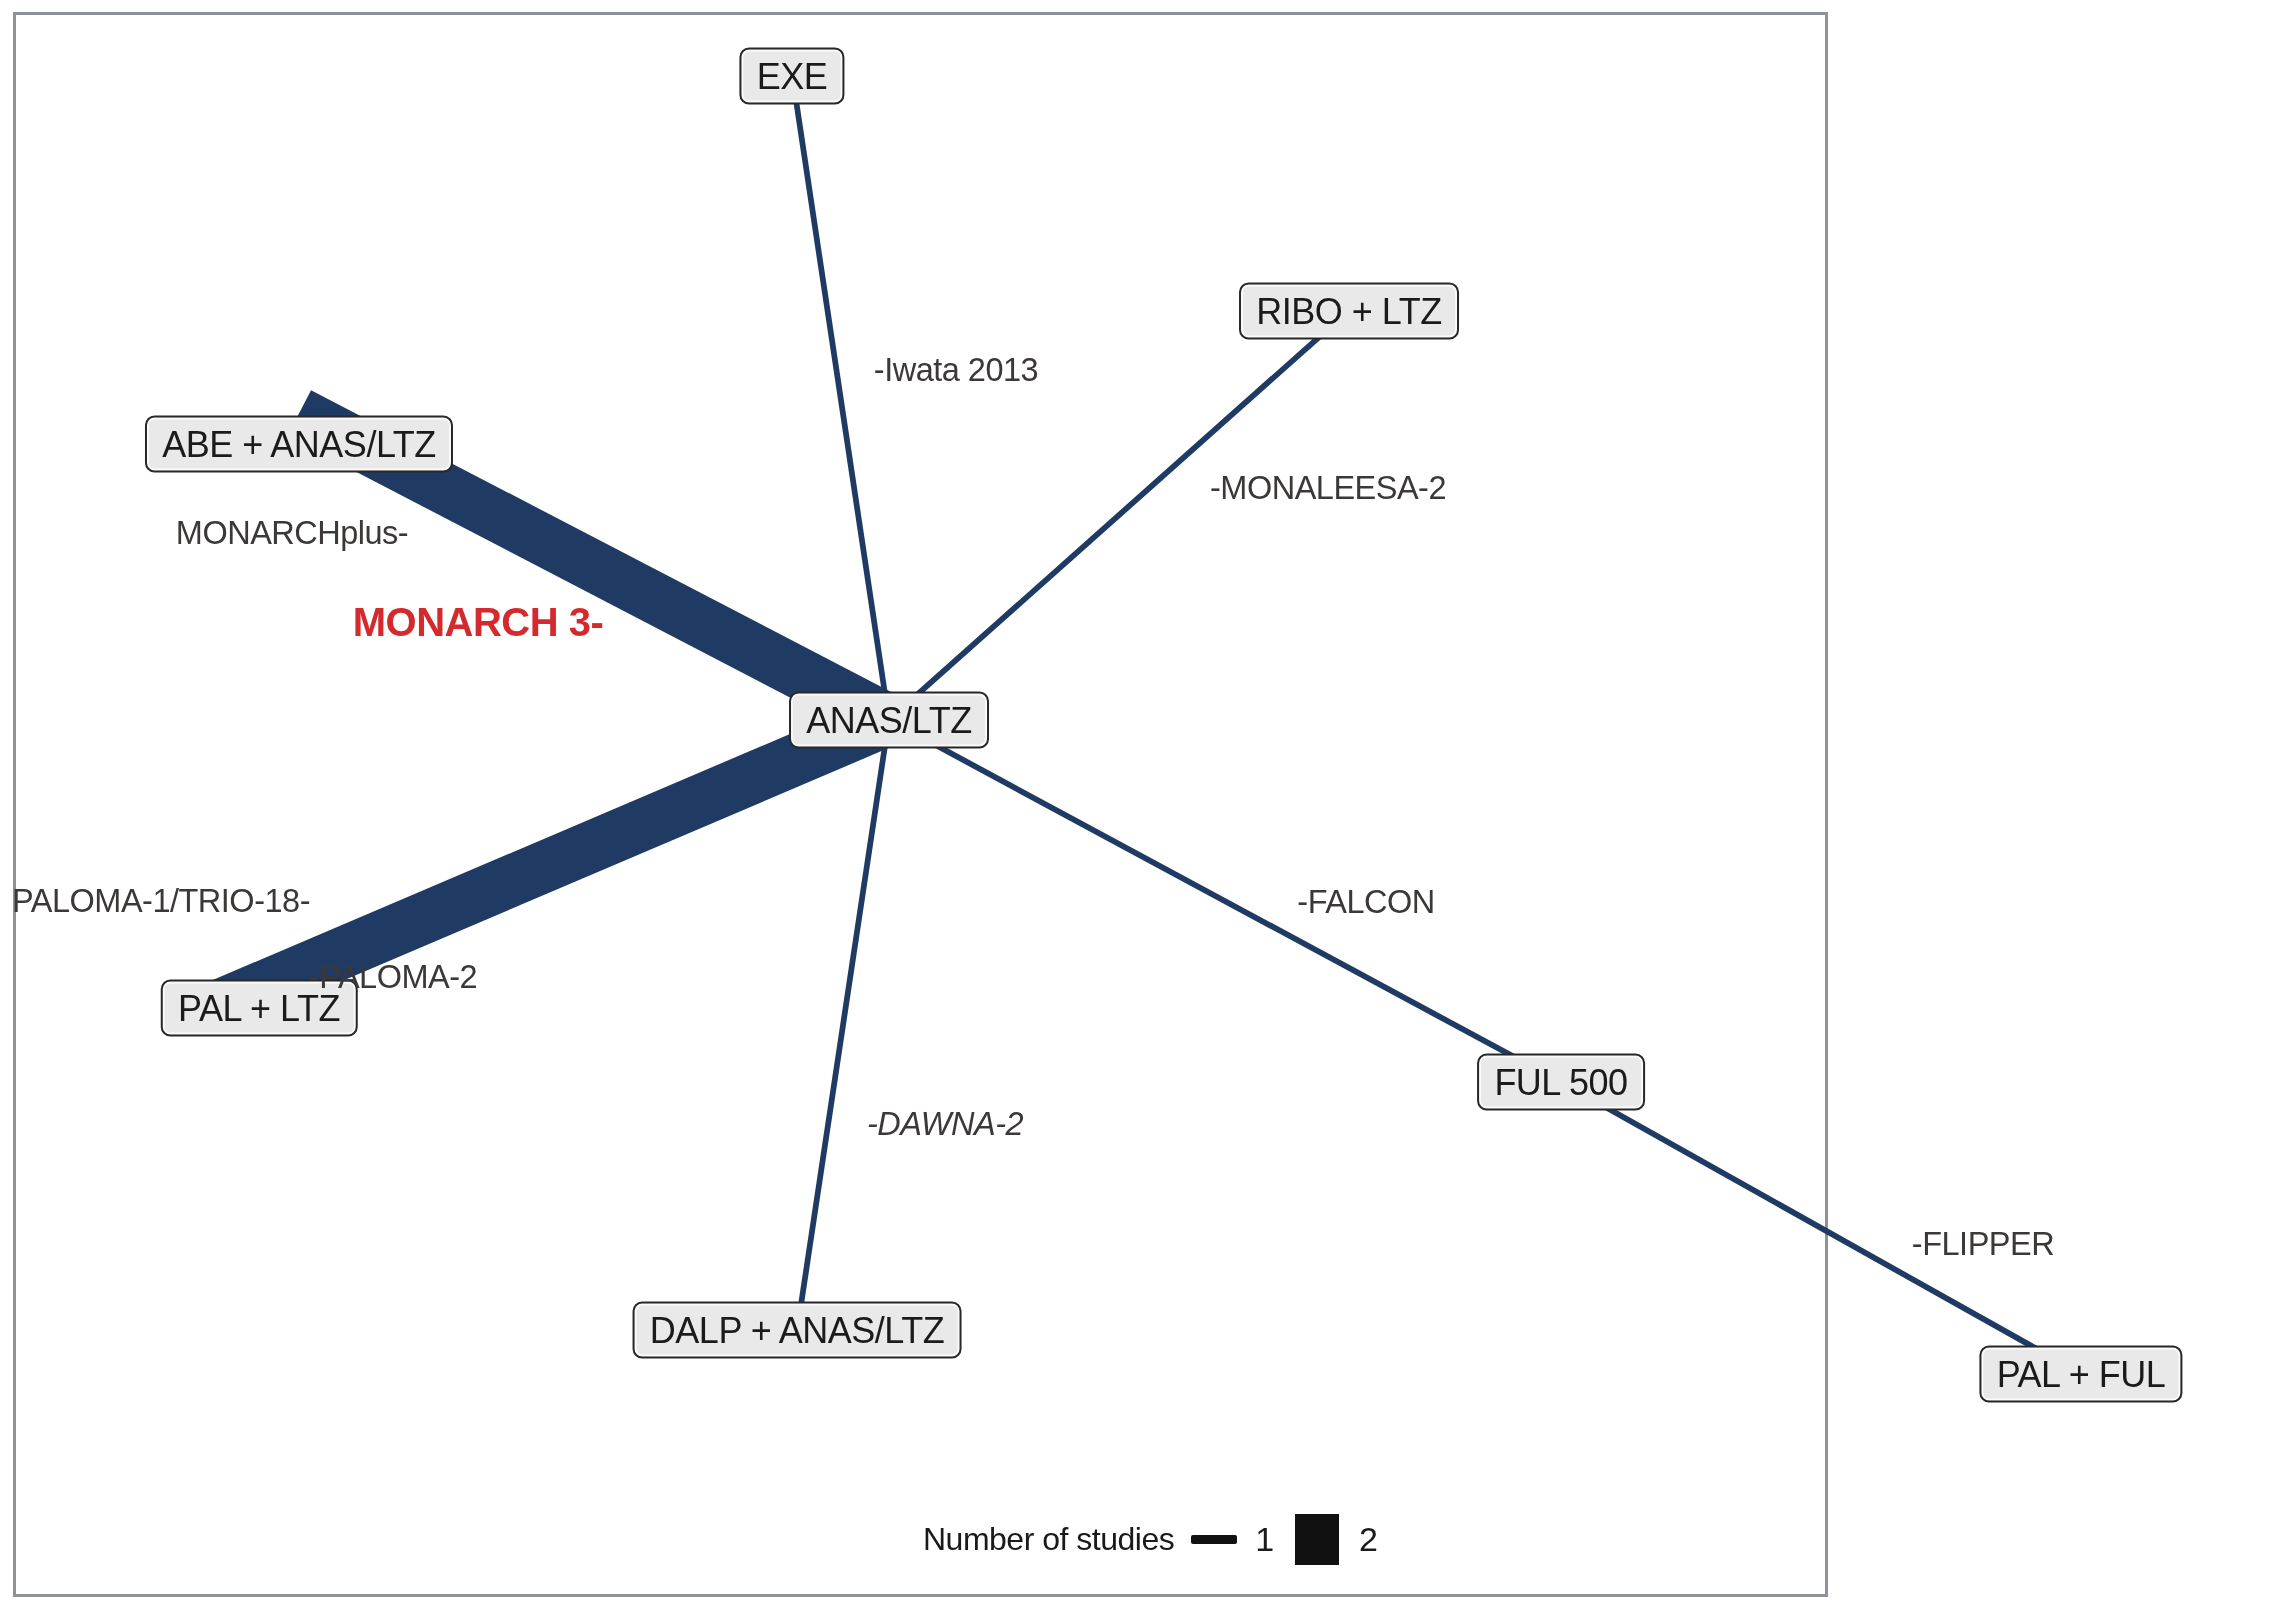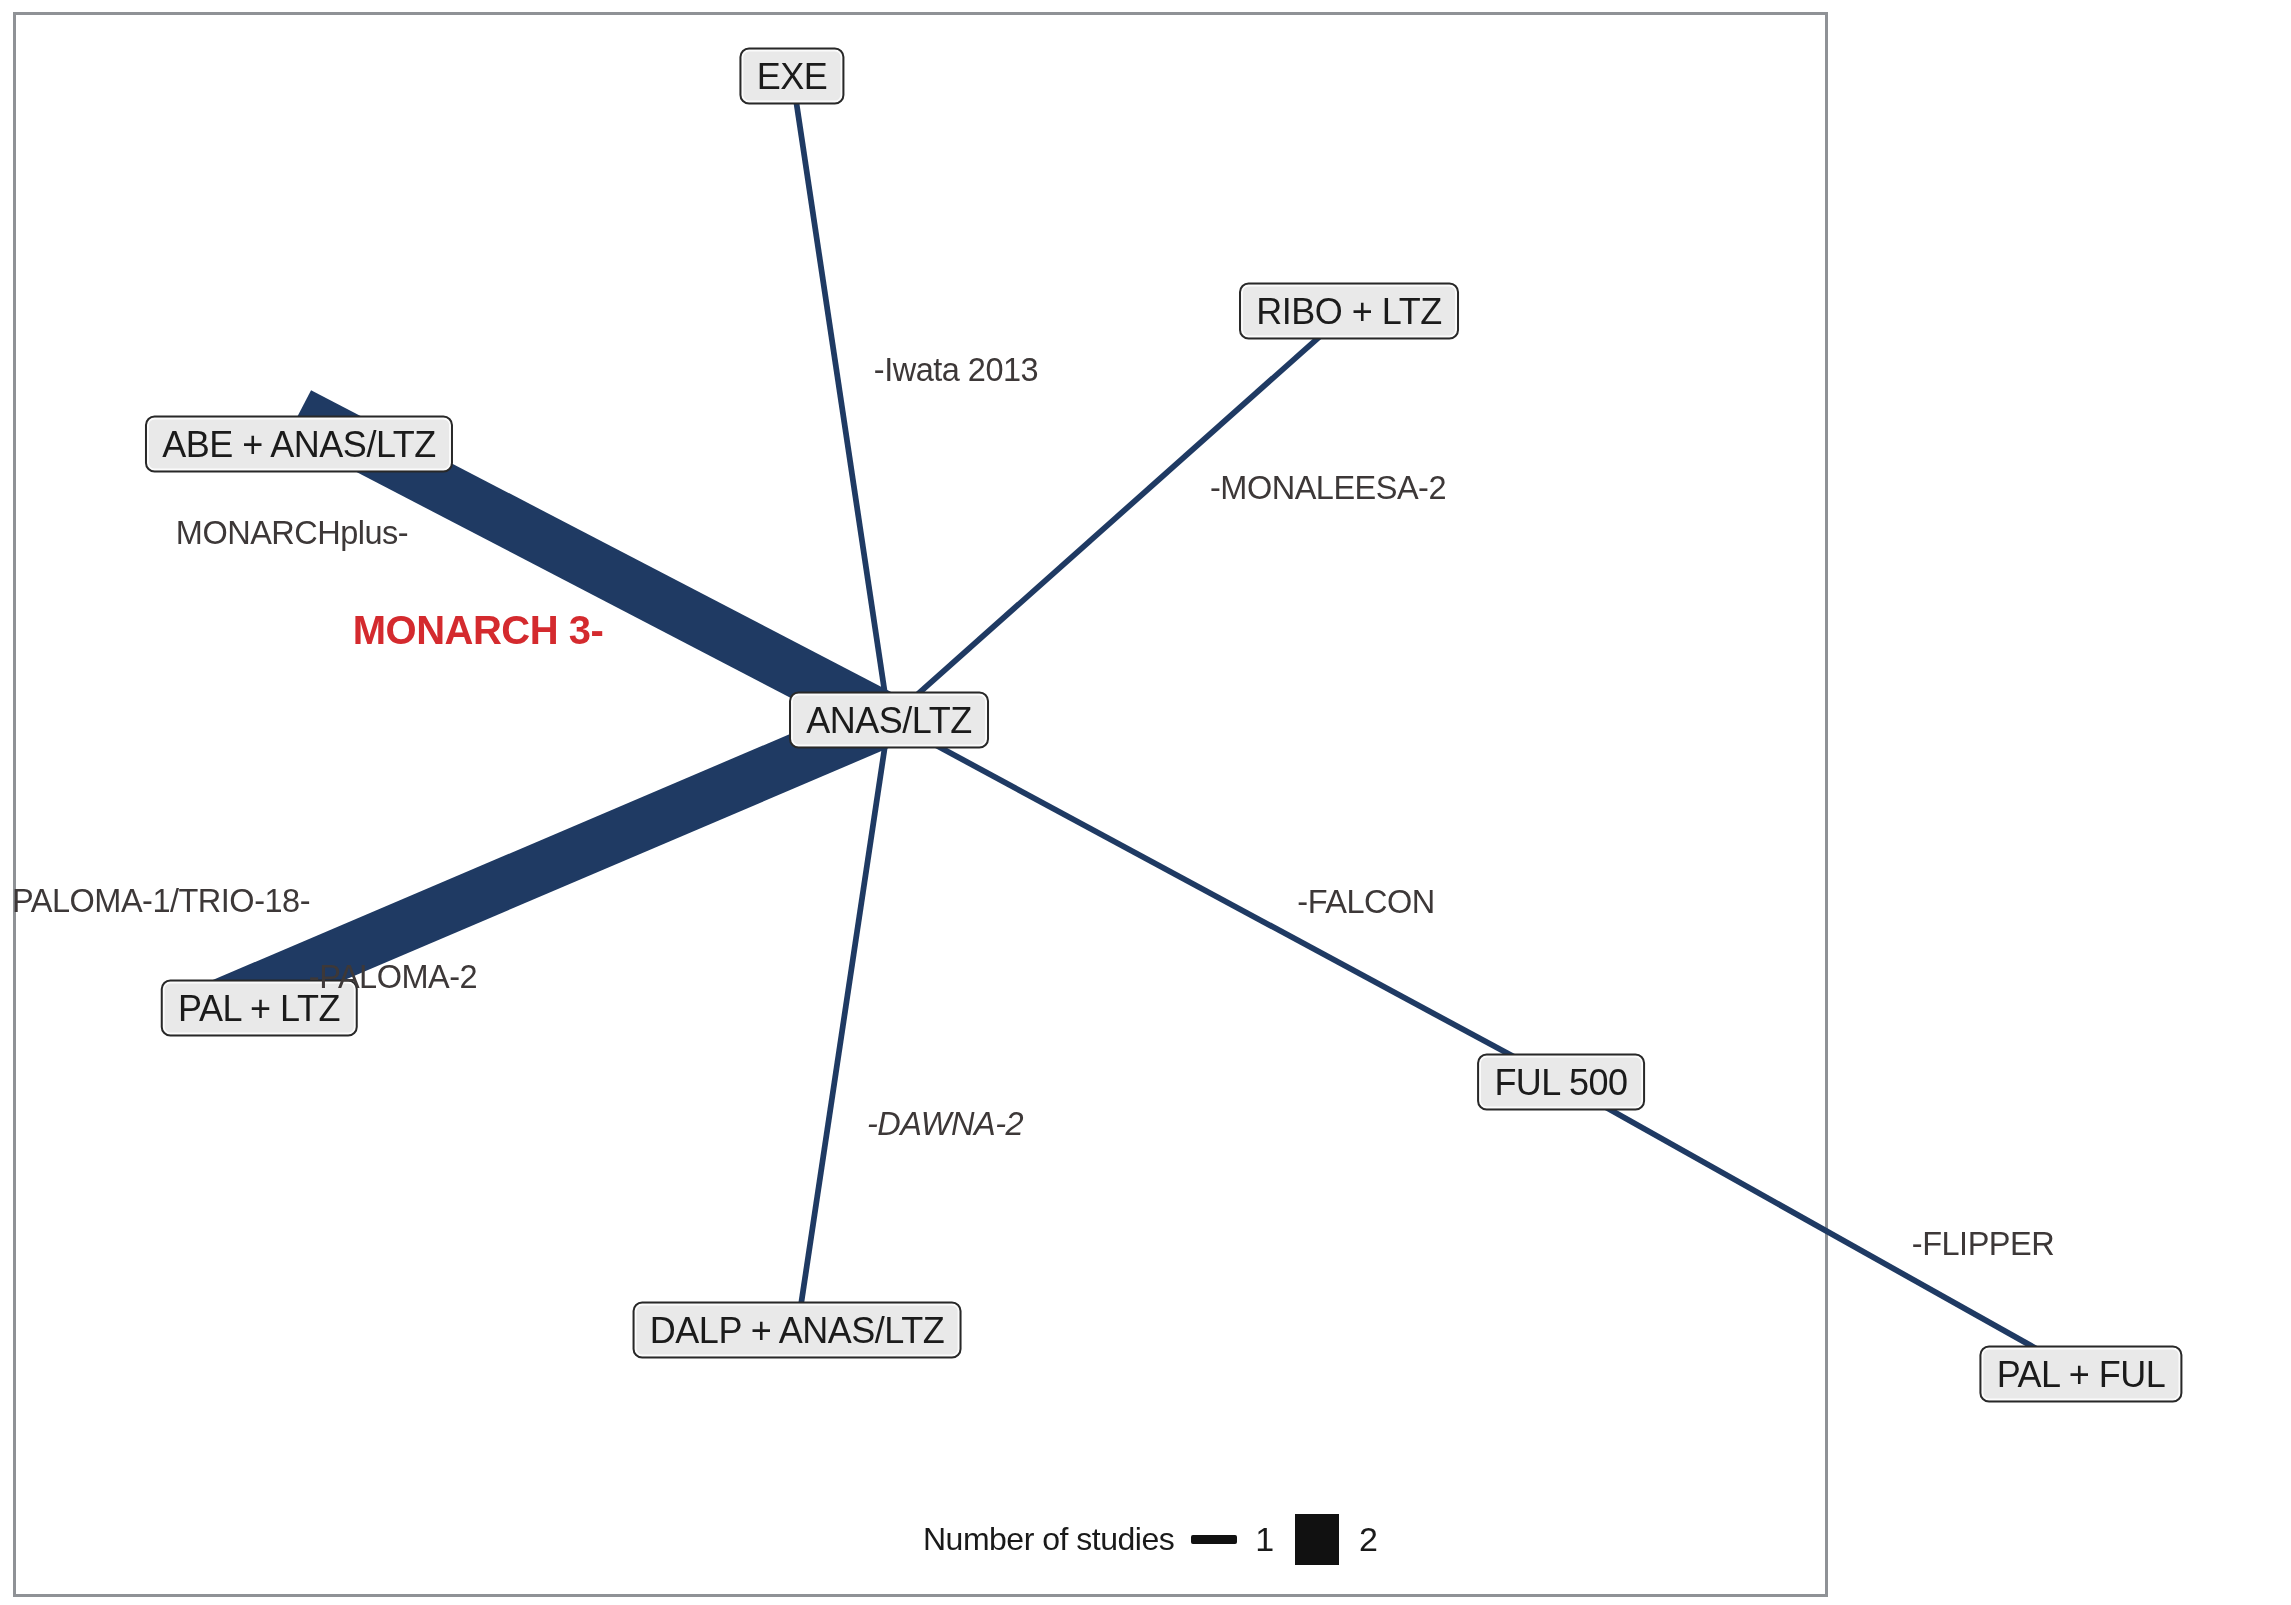--- a/index.html
+++ b/index.html
@@ -36,21 +36,21 @@
     white-space:nowrap;
     letter-spacing:-0.5px;
   }
   .edge-label{
     position:absolute;transform:translate(-50%,-50%);
     font-size:32.5px;color:var(--label_color);
     white-space:nowrap;letter-spacing:-0.5px;
   }
   .edge-label.highlight{
     color:var(--highlight_color);
-    font-weight:bold;font-size:40px;letter-spacing:-0.5px;margin-top:8px;
+    font-weight:bold;font-size:40px;letter-spacing:-0.5px;
   }
   .legend{
     position:absolute;left:923px;top:1512px;height:55px;
     display:flex;align-items:center;gap:0;
     color:#1a1a1a;
   }
   .legend-title{font-size:32px;letter-spacing:-0.5px;white-space:nowrap;}
   .swatch-line{width:46px;height:9.6px;background:var(--legend_swatch);margin-left:17px;border-radius:1.9px;}
   .legend-num{font-size:34px;margin-left:18px;}
   .swatch-square{width:44px;height:51px;background:var(--legend_swatch);margin-left:21px;}

